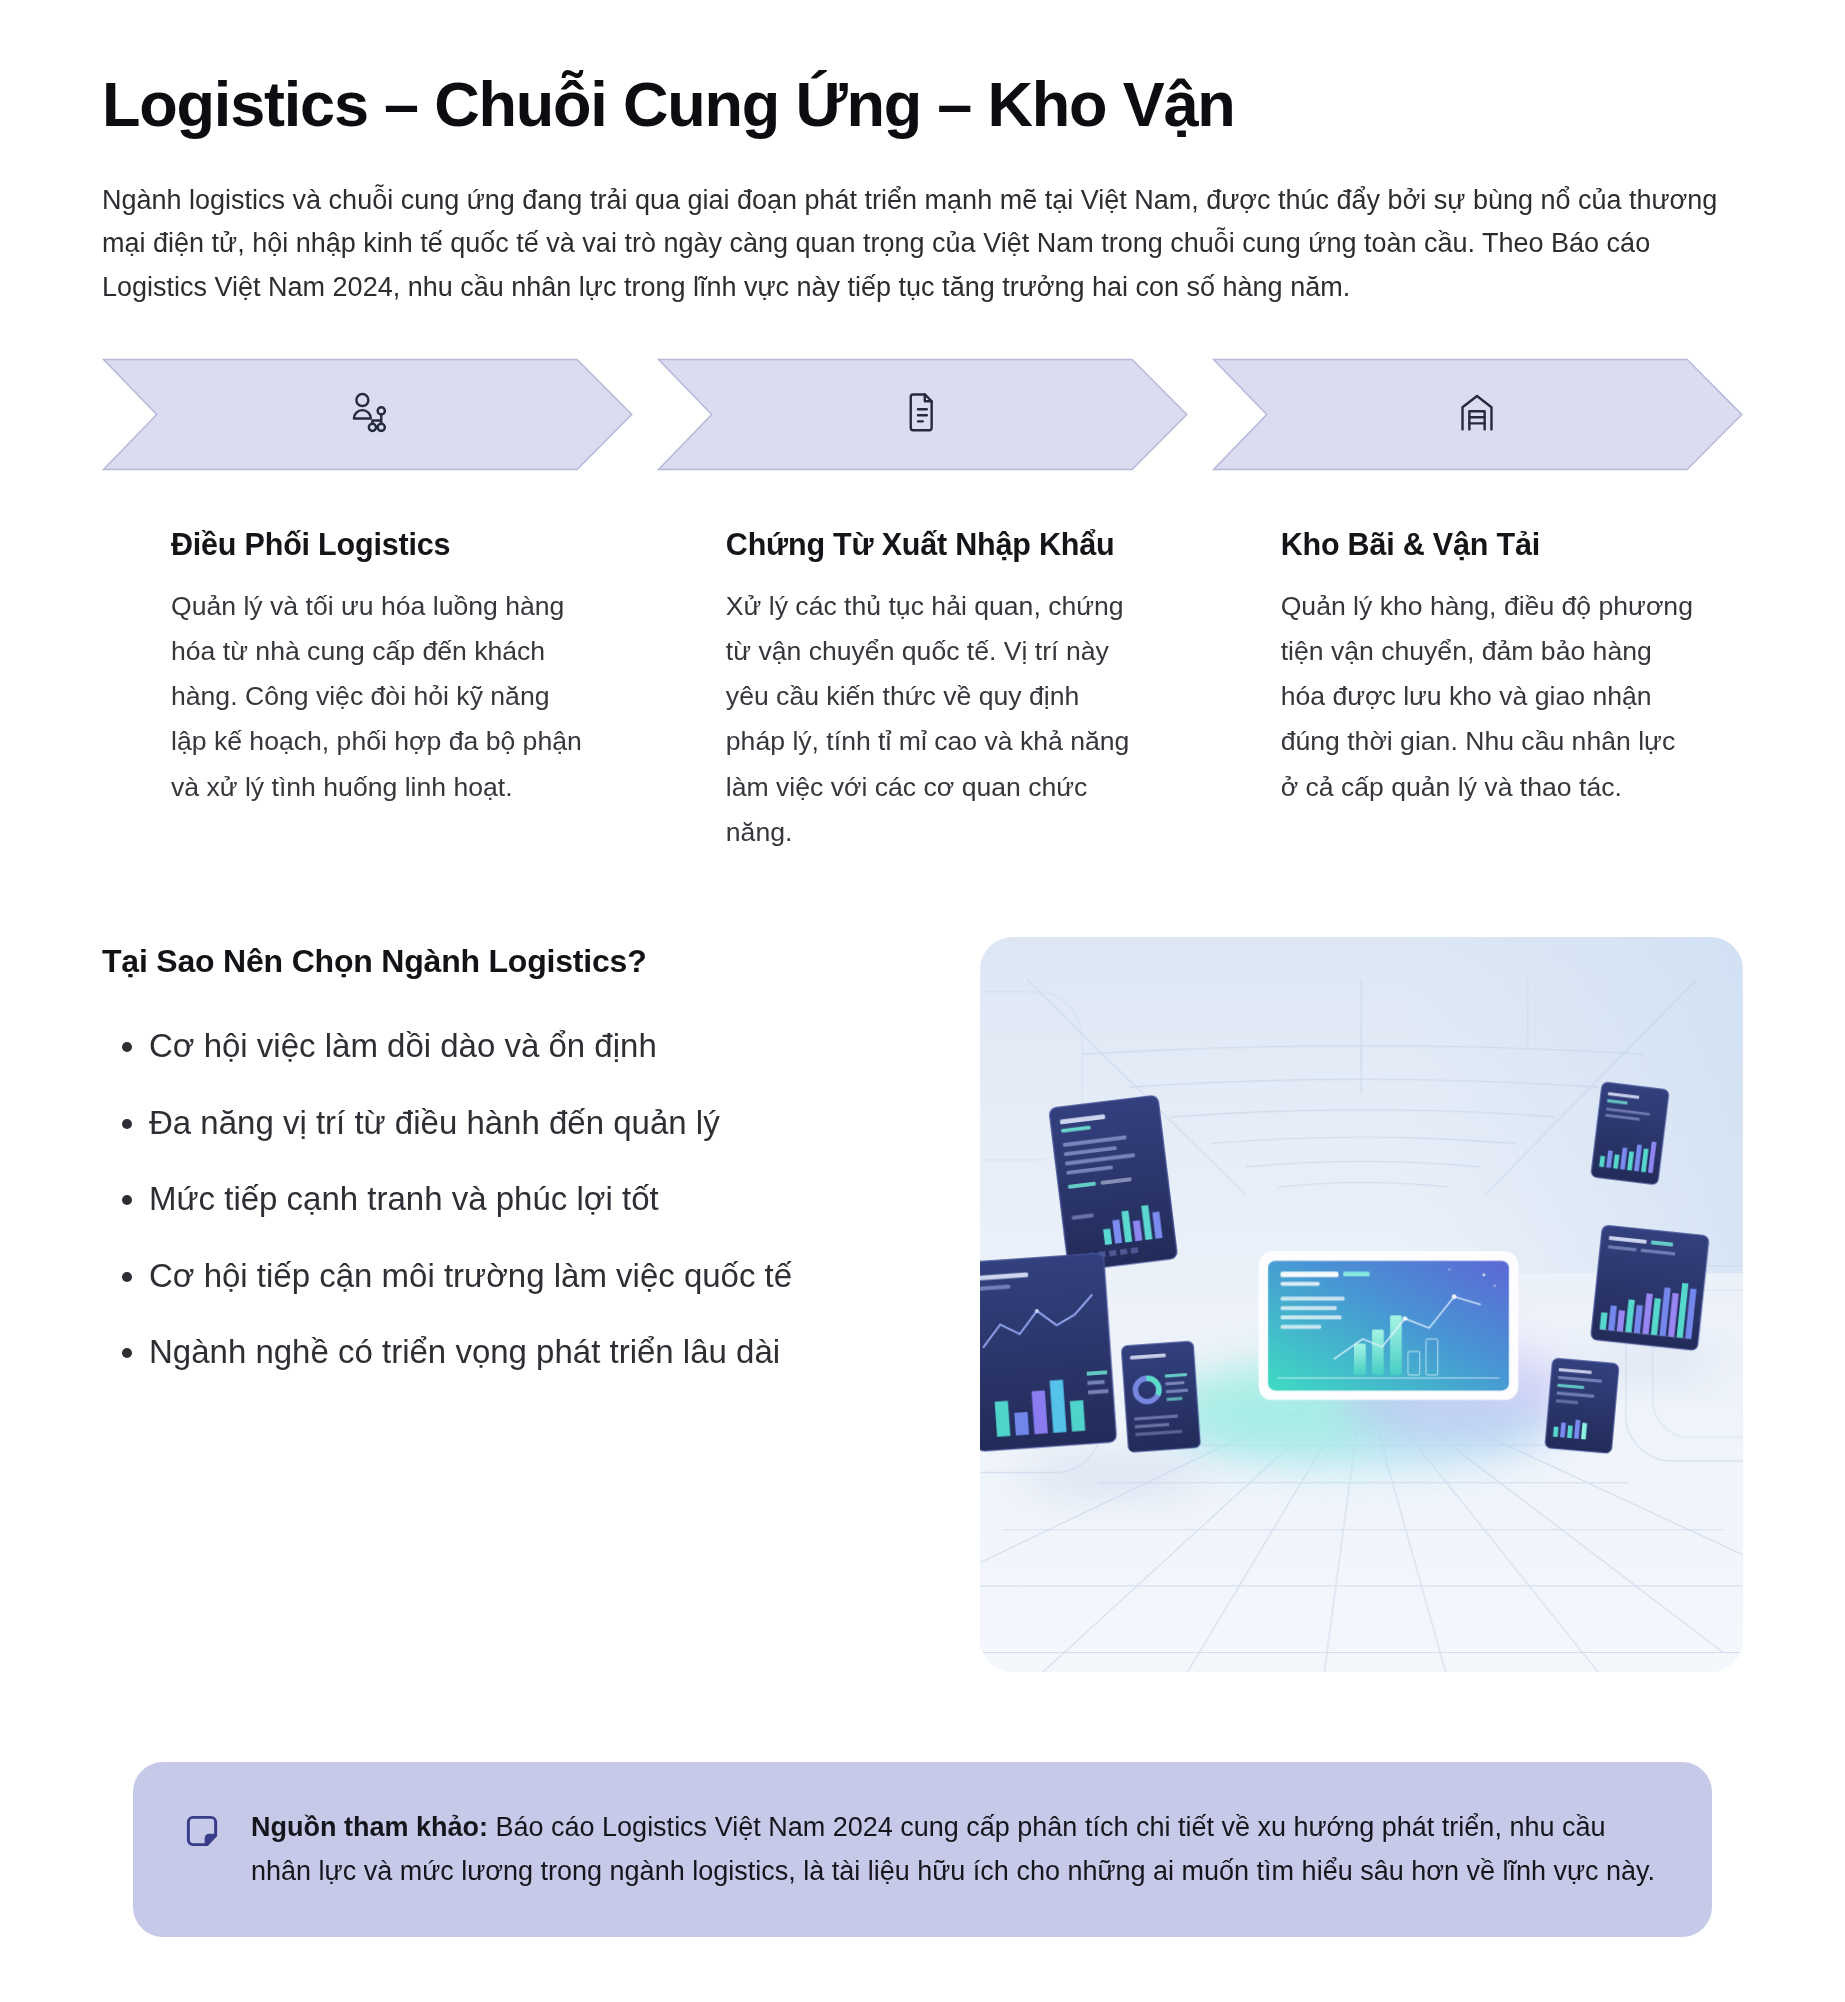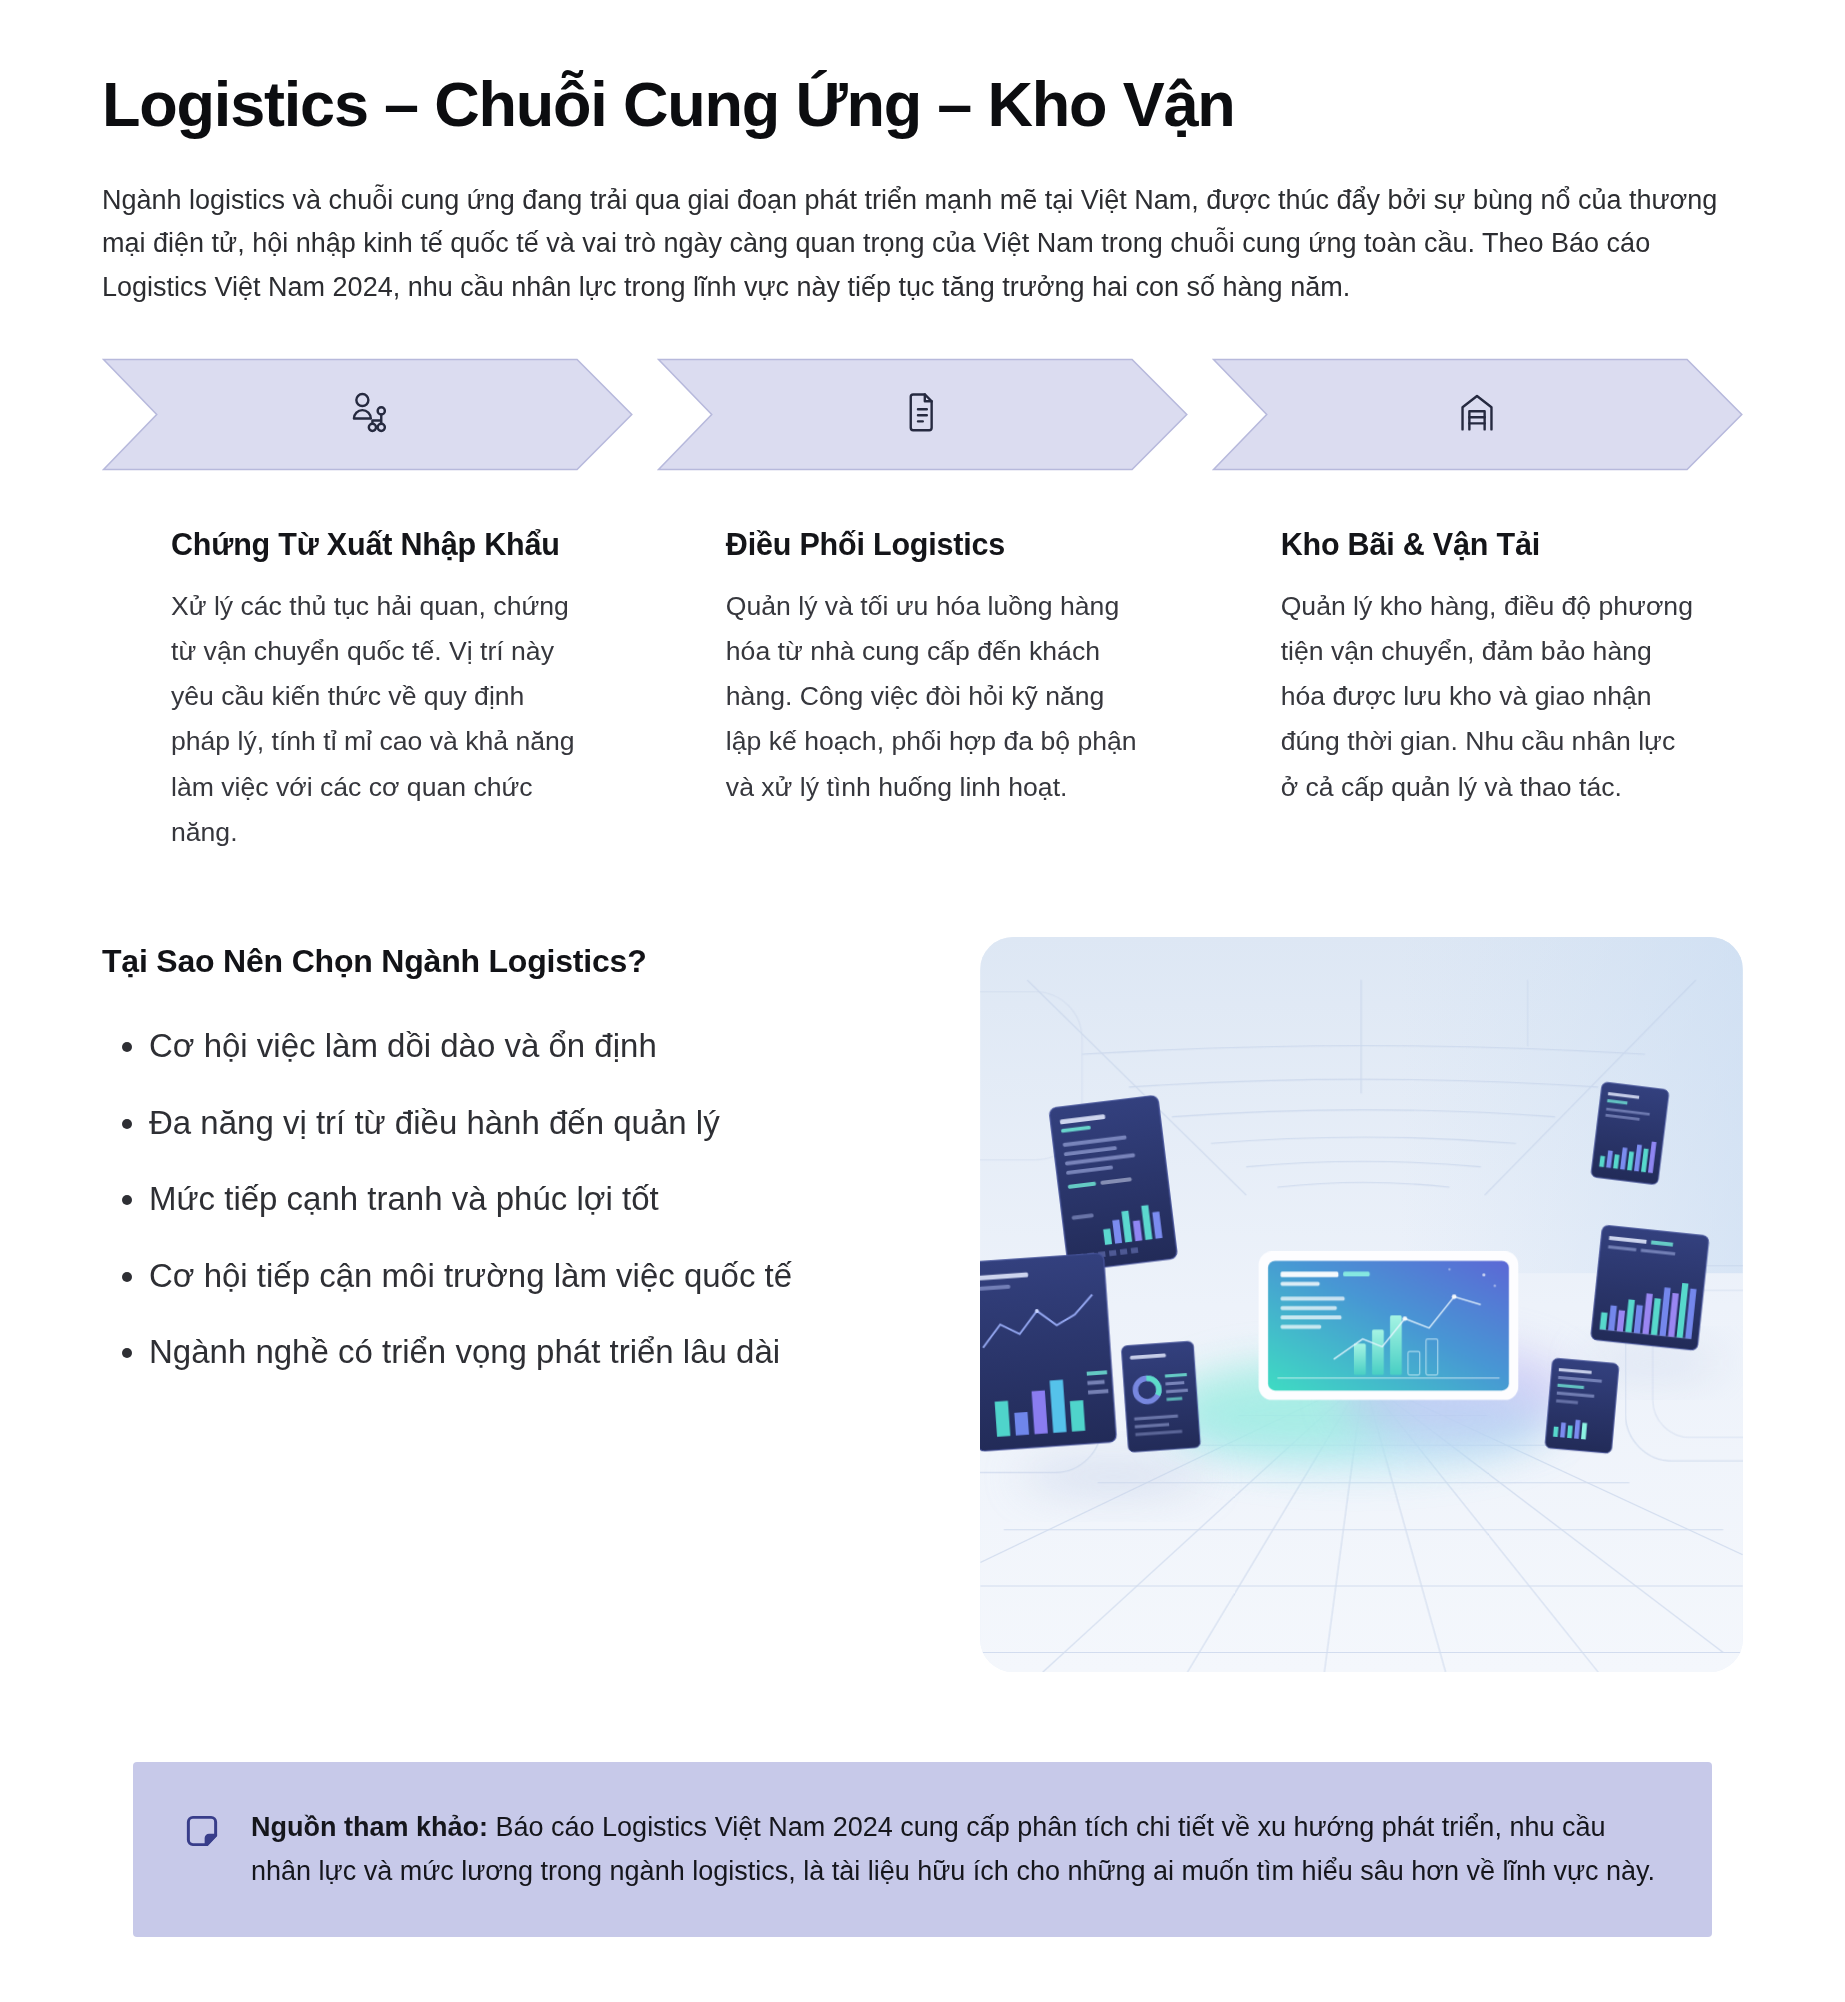--- a/index.html
+++ b/index.html
@@ -38,21 +38,21 @@
 
   .illustration{
     width:763px;height:735px;flex:none;
     border-radius:33px;overflow:hidden;
     background:#eef3fa;
   }
   .illustration svg{display:block;width:100%;height:100%;}
 
   .callout{
     margin:90px 31px 0;
-    background:#c7c9e9;border-radius:4px;
+    background:#c7c9e9;border-radius:30px;
     padding:44px 50px;
     display:flex;gap:30px;align-items:flex-start;
   }
   .callout .note-icon{flex:none;margin-top:6.3px;}
   .callout .text{font-size:27px;line-height:1.62;color:#15161c;}
   .callout .text b{font-weight:700;}
 </style>
 </head>
 <body>
 
@@ -99,26 +99,26 @@
           <path d="M10 49 V21.5 L28 7.5 L46 21.5 V49"></path>
           <path d="M18.5 49 V26.5 h19 V49"></path>
           <path d="M18.5 34 h19 M18.5 41.5 h19"></path>
         </svg>
       </span>
     </div>
   </div>
 
   <div class="roles">
     <div class="role">
+      <h2>Điều Phối Logistics</h2>
+      <p>Quản lý và tối ưu hóa luồng hàng hóa từ nhà cung cấp đến khách hàng. Công việc đòi hỏi kỹ năng lập kế hoạch, phối hợp đa bộ phận và xử lý tình huống linh hoạt.</p>
+    </div>
+    <div class="role">
       <h2>Chứng Từ Xuất Nhập Khẩu</h2>
       <p>Xử lý các thủ tục hải quan, chứng từ vận chuyển quốc tế. Vị trí này yêu cầu kiến thức về quy định pháp lý, tính tỉ mỉ cao và khả năng làm việc với các cơ quan chức năng.</p>
-    </div>
-    <div class="role">
-      <h2>Điều Phối Logistics</h2>
-      <p>Quản lý và tối ưu hóa luồng hàng hóa từ nhà cung cấp đến khách hàng. Công việc đòi hỏi kỹ năng lập kế hoạch, phối hợp đa bộ phận và xử lý tình huống linh hoạt.</p>
     </div>
     <div class="role">
       <h2>Kho Bãi &amp; Vận Tải</h2>
       <p>Quản lý kho hàng, điều độ phương tiện vận chuyển, đảm bảo hàng hóa được lưu kho và giao nhận đúng thời gian. Nhu cầu nhân lực ở cả cấp quản lý và thao tác.</p>
     </div>
   </div>
 
   <div class="why-row">
     <div class="why">
       <h2>Tại Sao Nên Chọn Ngành Logistics?</h2>

